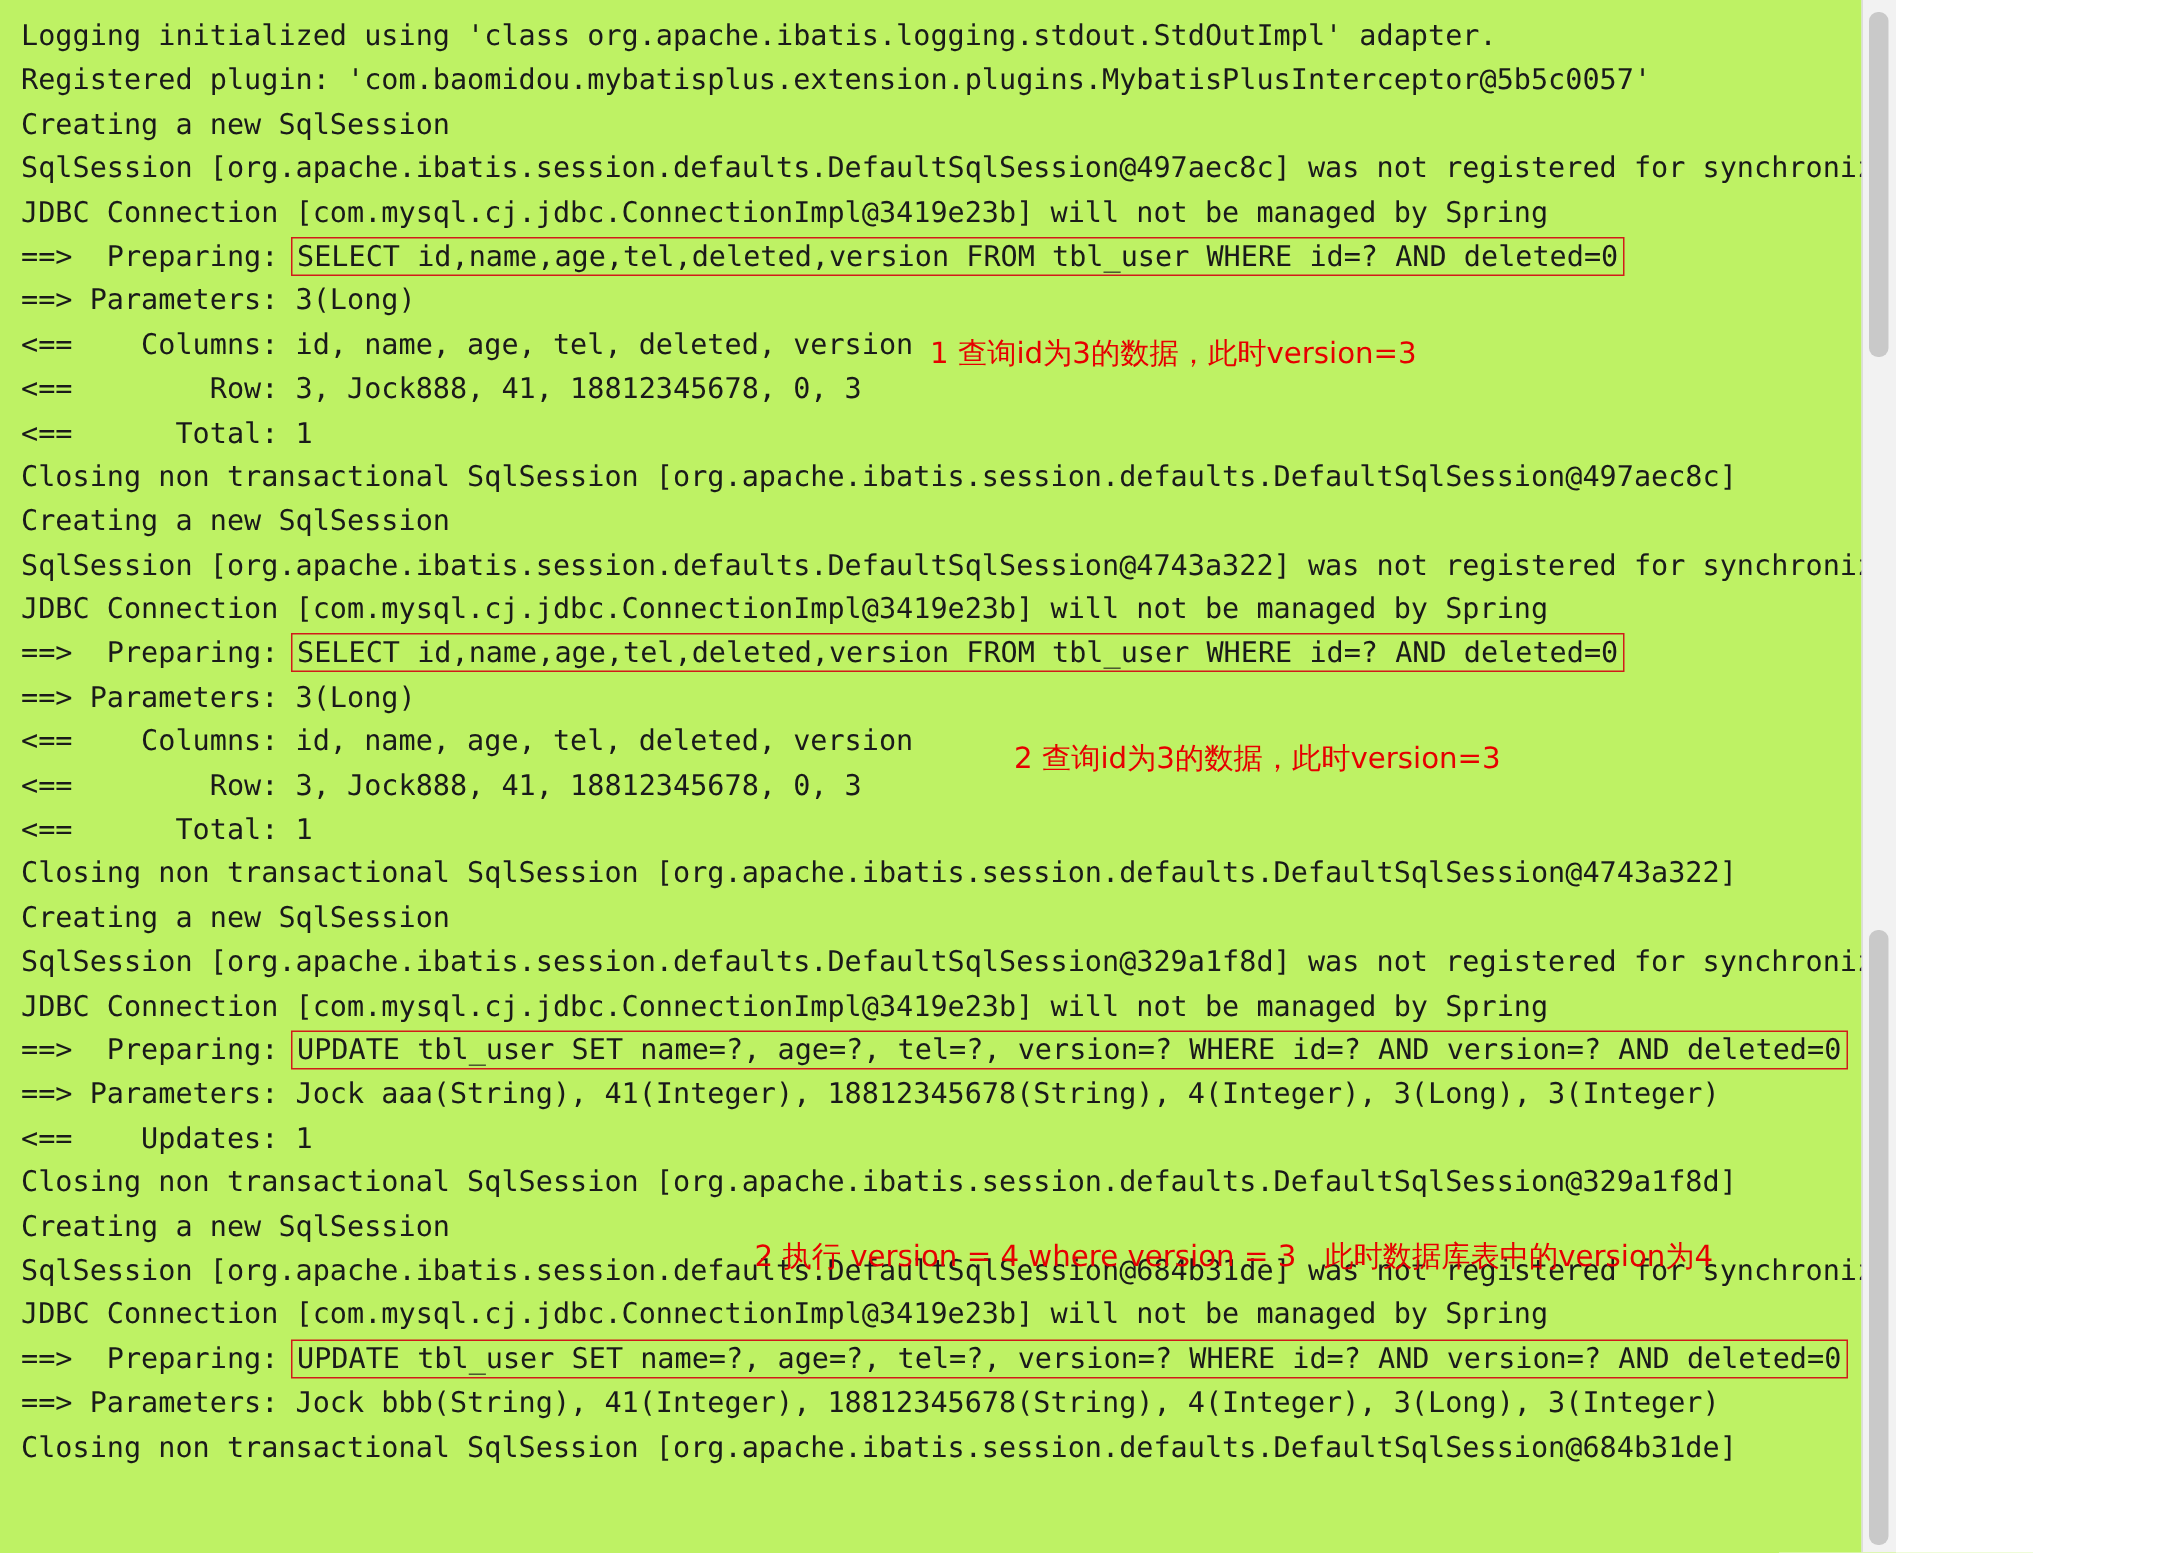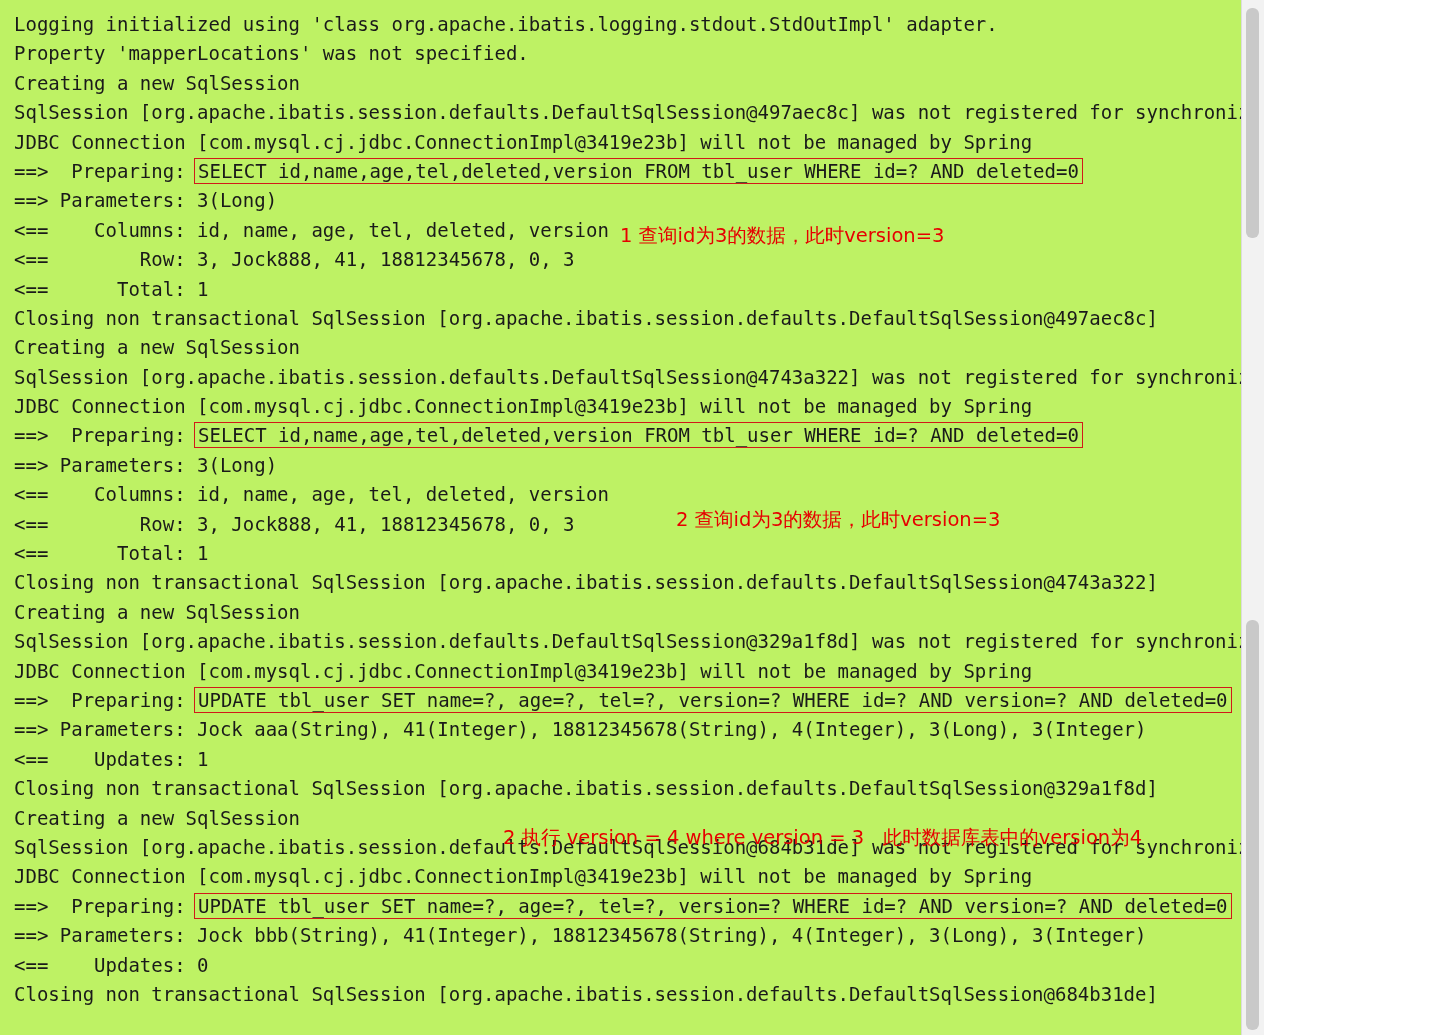--- a/index.html
+++ b/index.html
@@ -79,21 +79,21 @@
   .scroll-thumb.lower { top: 620px; height: 410px; }
 </style>
 </head>
 <body>
 
 <div class="console">
 
   <div class="log-area">
 
     <div class="line">Logging initialized using 'class org.apache.ibatis.logging.stdout.StdOutImpl' adapter.</div>
-    <div class="line">Property 'mapperLocations' was not specified.</div>
+    <div class="line">Registered plugin: 'com.baomidou.mybatisplus.extension.plugins.MybatisPlusInterceptor@5b5c0057'</div>
     <div class="line">Creating a new SqlSession</div>
     <div class="line">SqlSession [org.apache.ibatis.session.defaults.DefaultSqlSession@497aec8c] was not registered for synchronization because synchr</div>
     <div class="line">JDBC Connection [com.mysql.cj.jdbc.ConnectionImpl@3419e23b] will not be managed by Spring</div>
 
     <div class="line"><span>==&gt;  Preparing: </span><span class="sqlbox">SELECT id,name,age,tel,deleted,version FROM tbl_user WHERE id=? AND deleted=0</span></div>
 
     <div class="line">==&gt; Parameters: 3(Long)</div>
     <div class="line">&lt;==    Columns: id, name, age, tel, deleted, version</div>
     <div class="line">&lt;==        Row: 3, Jock888, 41, 18812345678, 0, 3</div>
     <div class="line">&lt;==      Total: 1</div>
@@ -118,27 +118,26 @@
     <div class="line">==&gt; Parameters: Jock aaa(String), 41(Integer), 18812345678(String), 4(Integer), 3(Long), 3(Integer)</div>
     <div class="line">&lt;==    Updates: 1</div>
     <div class="line">Closing non transactional SqlSession [org.apache.ibatis.session.defaults.DefaultSqlSession@329a1f8d]</div>
     <div class="line">Creating a new SqlSession</div>
     <div class="line">SqlSession [org.apache.ibatis.session.defaults.DefaultSqlSession@684b31de] was not registered for synchronization because synchr</div>
     <div class="line">JDBC Connection [com.mysql.cj.jdbc.ConnectionImpl@3419e23b] will not be managed by Spring</div>
 
     <div class="line"><span>==&gt;  Preparing: </span><span class="sqlbox">UPDATE tbl_user SET name=?, age=?, tel=?, version=? WHERE id=? AND version=? AND deleted=0</span></div>
 
     <div class="line">==&gt; Parameters: Jock bbb(String), 41(Integer), 18812345678(String), 4(Integer), 3(Long), 3(Integer)</div>
-    <div class="line">&lt;==    Updates: 0</div>
     <div class="line">Closing non transactional SqlSession [org.apache.ibatis.session.defaults.DefaultSqlSession@684b31de]</div>
 
   </div>
 
   <div class="annot" style="left:620px; top:206px;">1 查询id为3的数据，此时version=3</div>
-  <div class="annot" style="left:676px; top:490px;">2 查询id为3的数据，此时version=3</div>
+  <div class="annot" style="left:676px; top:476px;">2 查询id为3的数据，此时version=3</div>
   <div class="annot" style="left:503px; top:808px;">2 执行 version = 4 where version = 3   此时数据库表中的version为4</div>
 
   <div class="scrollbar">
     <div class="scroll-thumb upper"></div>
     <div class="scroll-thumb lower"></div>
   </div>
 
 </div>
 
 </body></html>

